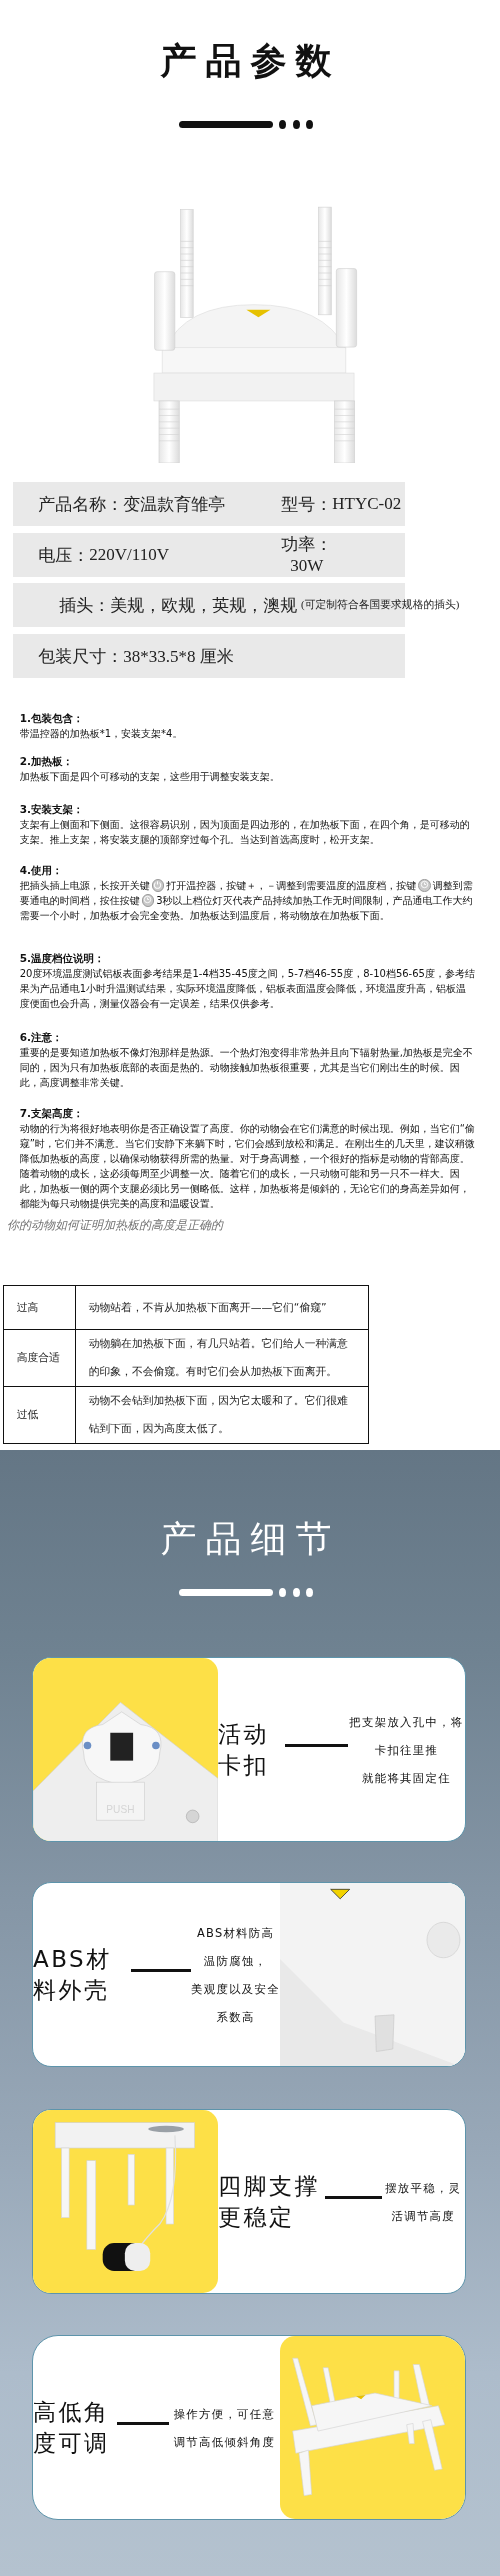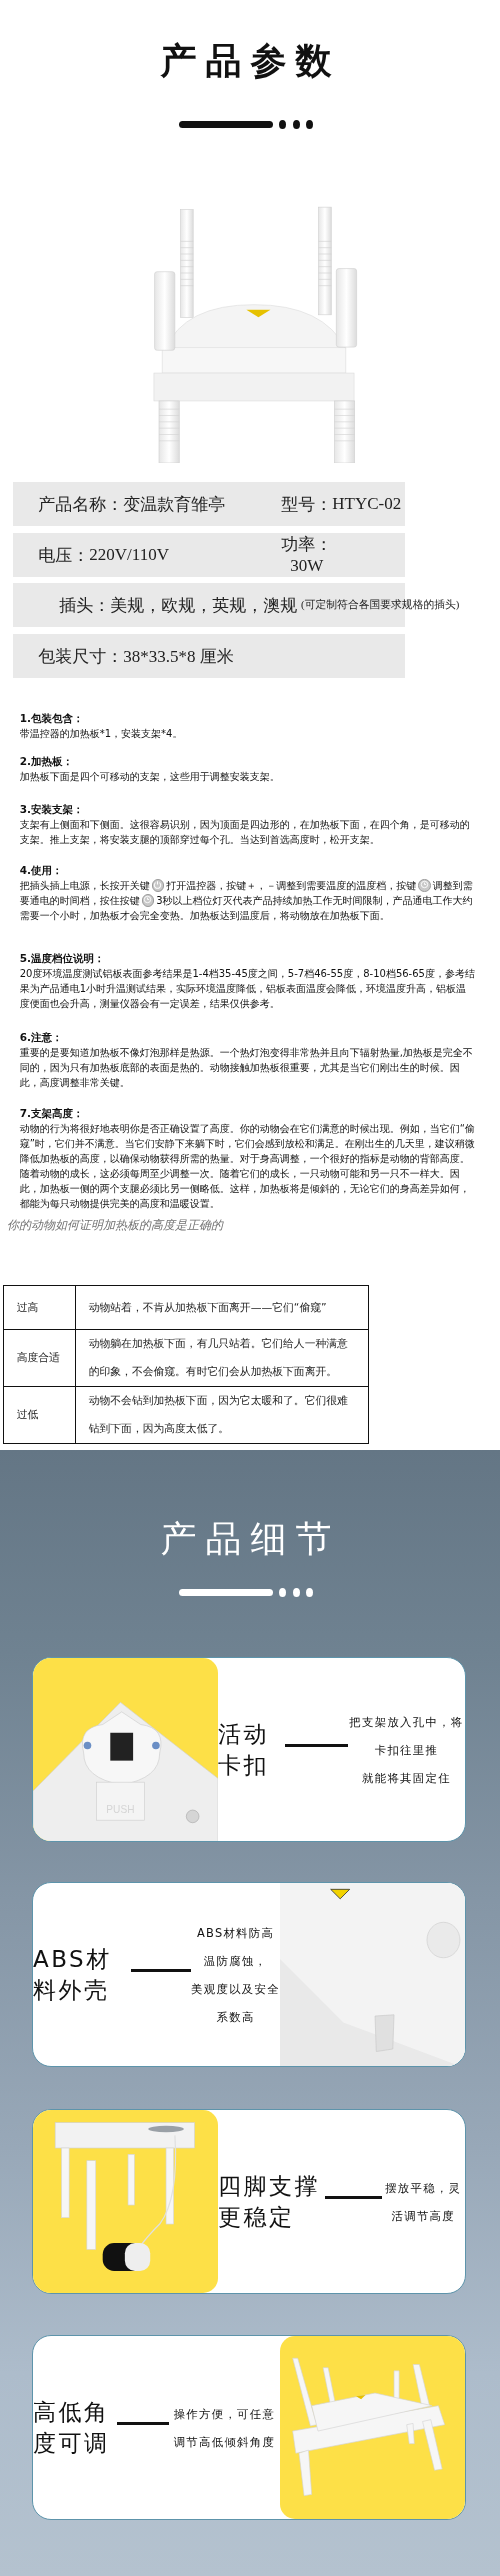--- a/index.html
+++ b/index.html
@@ -277,21 +277,21 @@
   </div>
   <div class="textcol right">
     <div class="ctitle">四脚支撑更稳定</div>
     <div class="cbar"></div>
     <div class="cdesc">
       <div>摆放平稳，灵活调节高度</div>
     </div>
   </div>
 </div>
 
-<div class="card" style="top:2335px; height:185px;">
+<div class="card" style="top:2335px; height:185px;border-radius:26px;">
   <div class="textcol left">
     <div class="ctitle">高低角度可调</div>
     <div class="cbar"></div>
     <div class="cdesc">
       <div>操作方便，可任意调节高低倾斜角度</div>
     </div>
   </div>
   <div class="photo right">
     <svg width="185" height="185" viewBox="0 0 292 292">
       <g fill="#f6f6f6" stroke="#d2d2d2">

